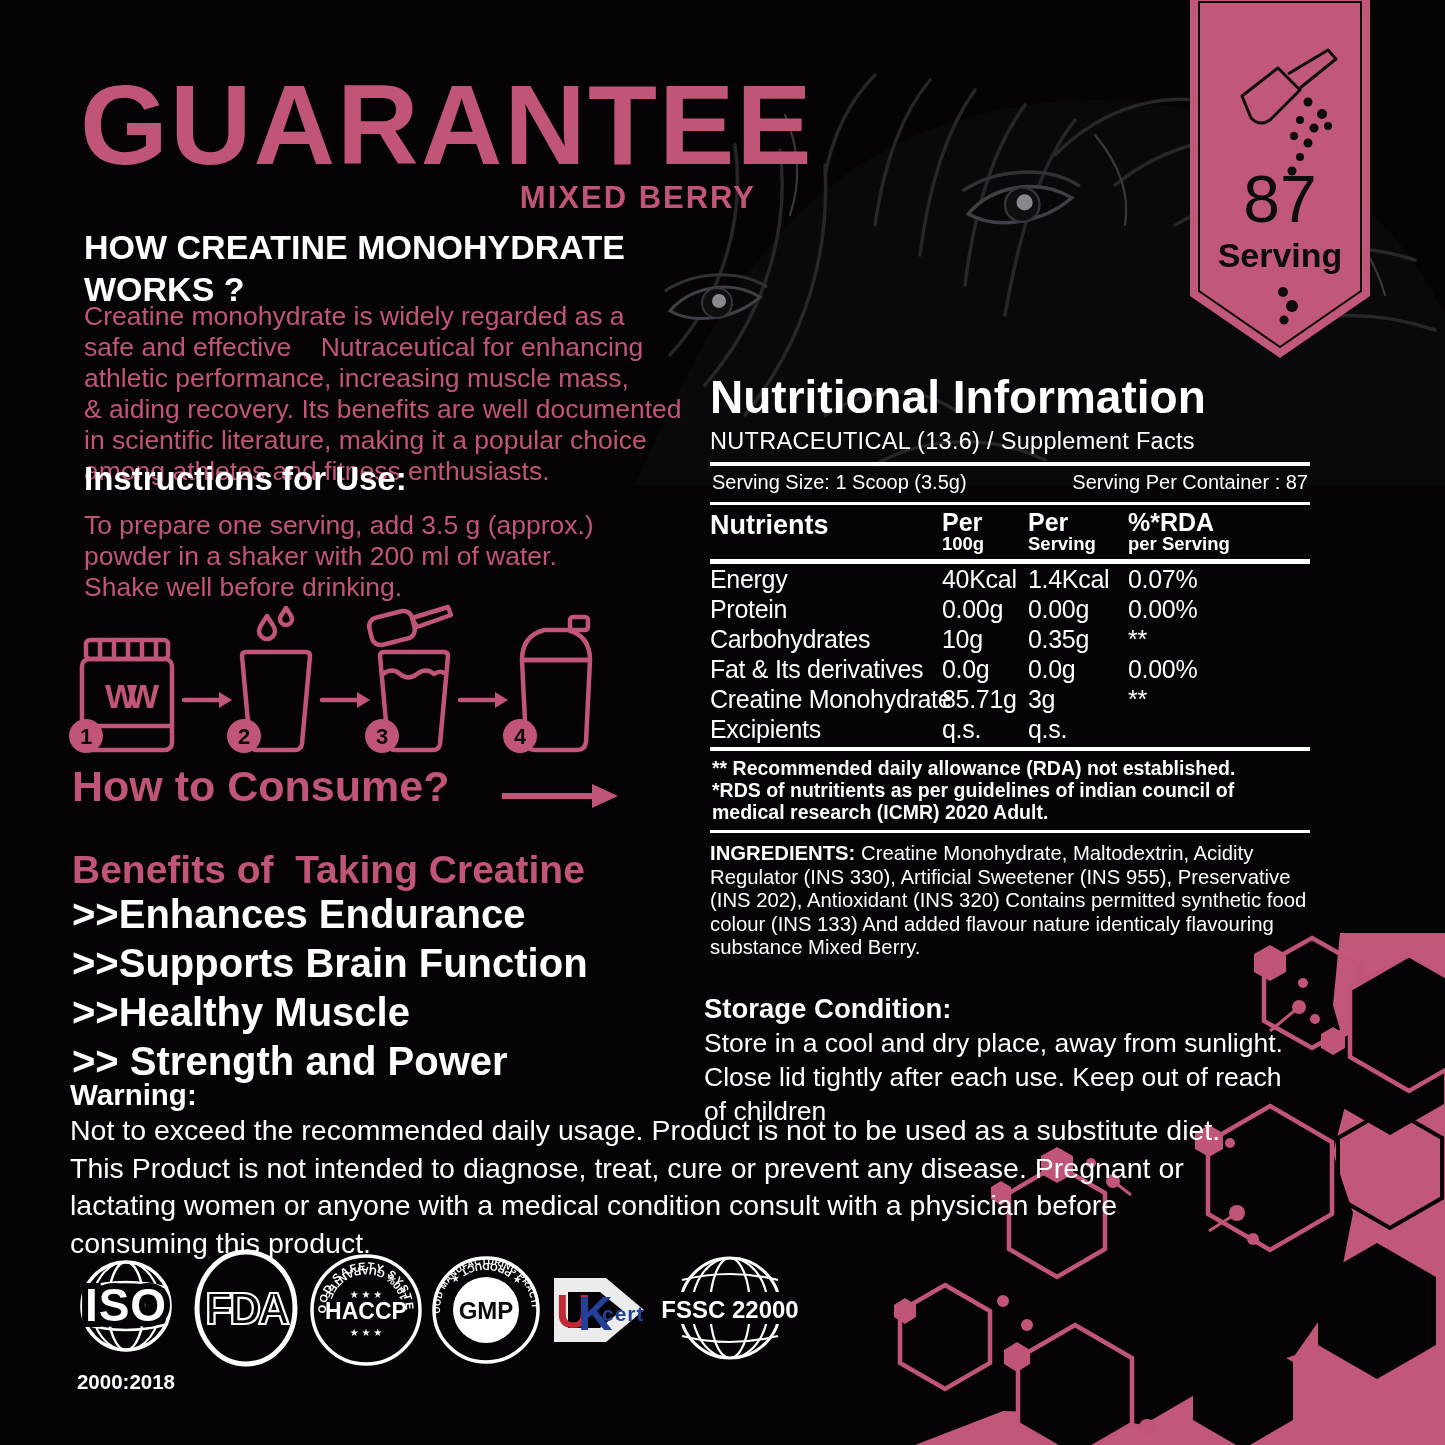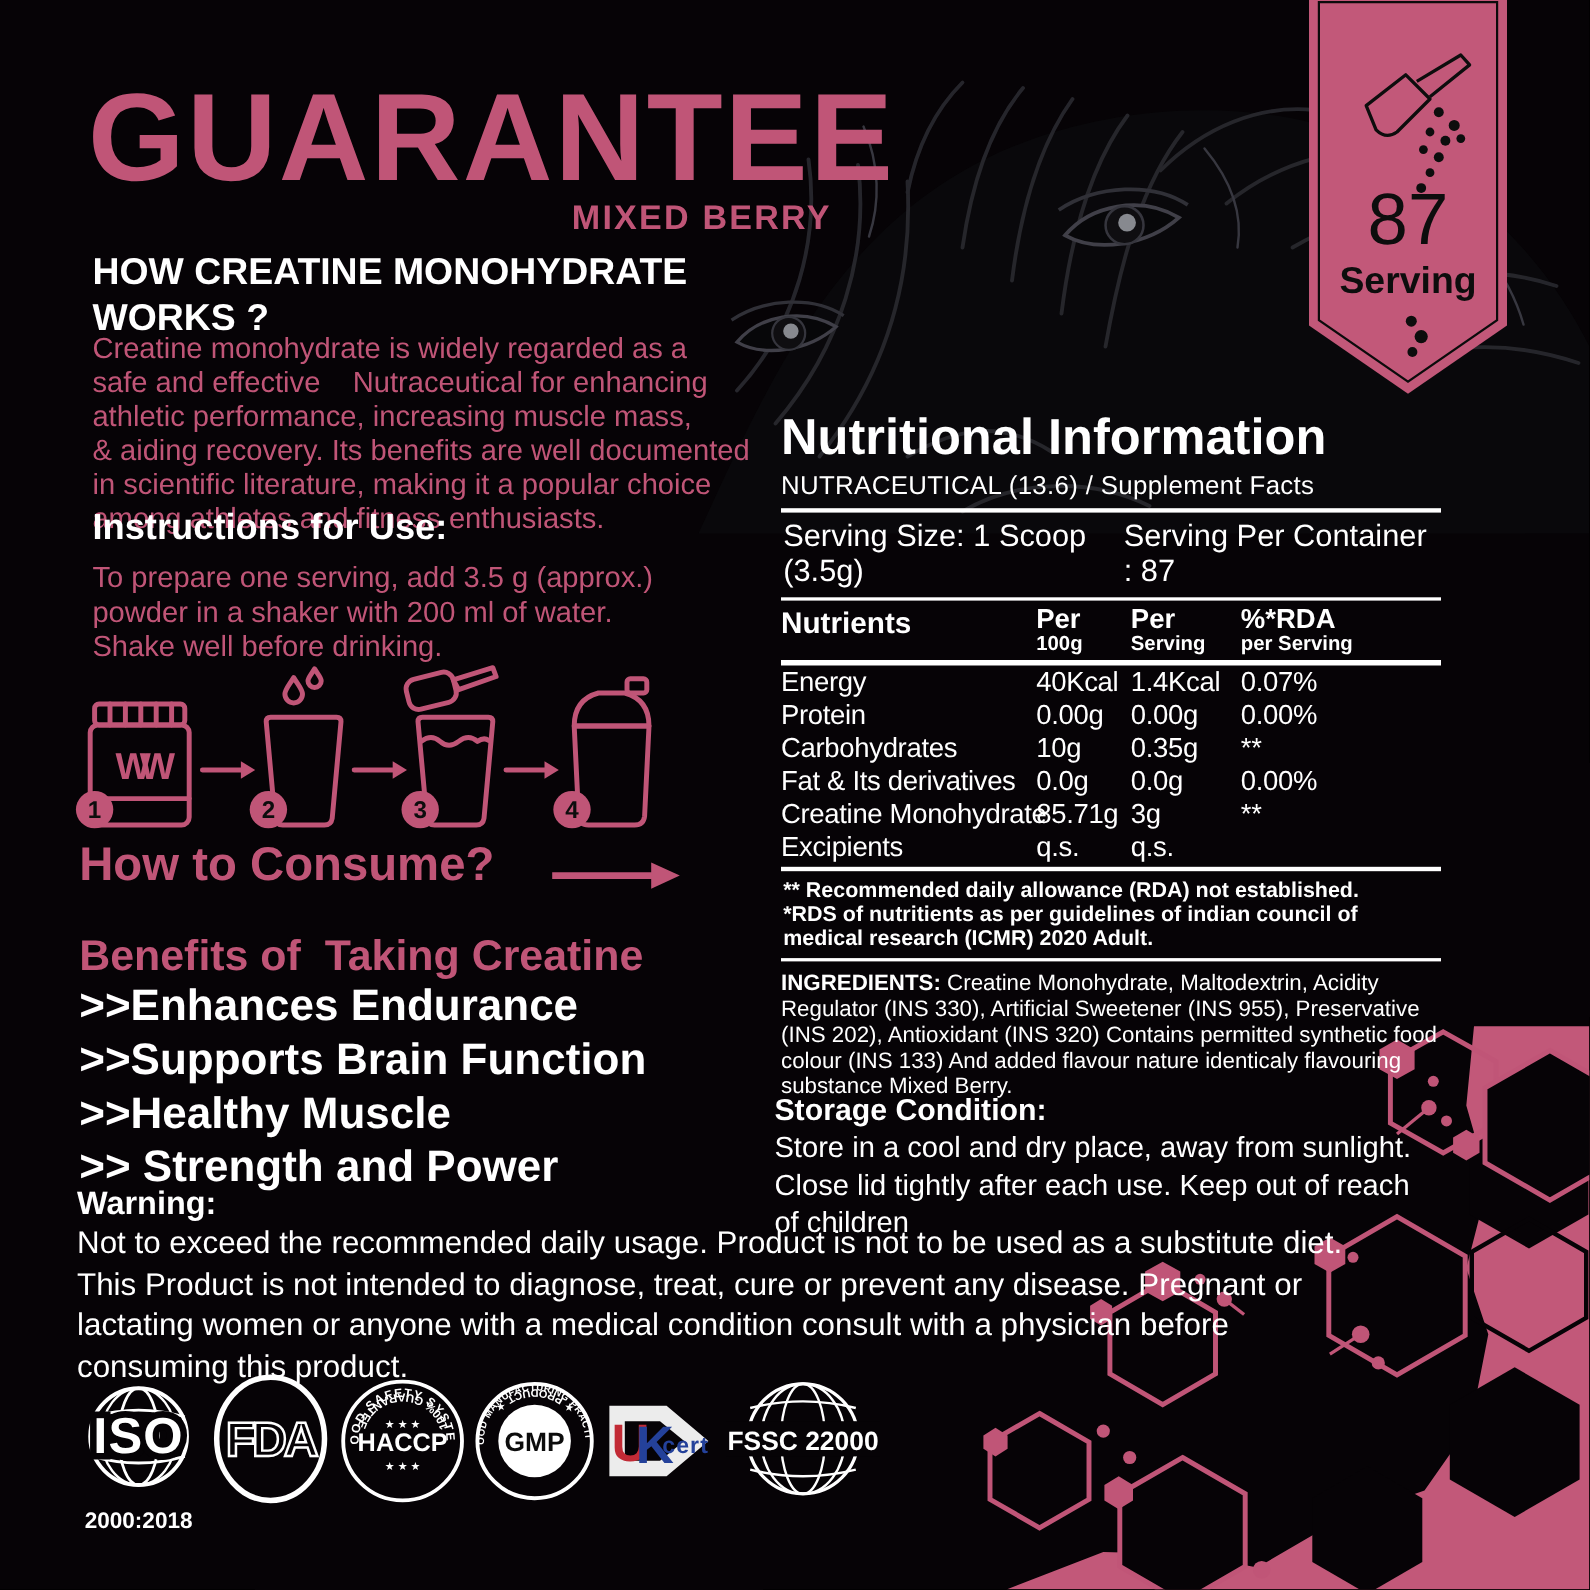--- a/index.html
+++ b/index.html
@@ -42,21 +42,21 @@
   .benefits-heading{left:72px;top:848px;font-size:39px;font-weight:800;
     color:var(--accent-pink);white-space:pre-wrap;}
   .benefits-list{left:72px;top:890px;font-size:40px;line-height:49px;font-weight:800;color:#fff;}
 
   
   .nutri{left:710px;top:372px;width:600px;}
   .nutri-heading{font-size:46px;line-height:50px;font-weight:800;margin-bottom:6px;}
   .nutri-sub{font-size:23.5px;line-height:26px;font-weight:400;margin-bottom:8px;letter-spacing:.3px;}
   .rule{background:#fff;width:100%;}
   .r4{height:4px;} .r3{height:3px;} .r5{height:5px;}
-  .serving-row{display:flex;justify-content:space-between;font-size:28px;
+  .serving-row{display:flex;justify-content:space-between;font-size:20px;
     padding:5px 2px 8px 2px;}
   .tbl-head{display:grid;grid-template-columns:232px 86px 100px 1fr;padding:5px 0 5px 0;}
   .tbl-head .c1{font-size:27px;font-weight:800;align-self:start;}
   .tbl-head .top{font-size:25px;line-height:24px;font-weight:800;display:block;}
   .tbl-head .bot{font-size:18.5px;line-height:20px;font-weight:800;display:block;}
   .tbl-row{display:grid;grid-template-columns:232px 86px 100px 1fr;
     font-size:25px;line-height:30px;font-weight:400;letter-spacing:-.3px;white-space:nowrap;}
   .footnotes{padding:6px 2px 7px 2px;font-size:19.5px;line-height:22px;font-weight:700;}
   .ingredients{padding-top:9px;font-size:20.3px;line-height:23.6px;}
   .ingredients .lab{font-weight:800;}

